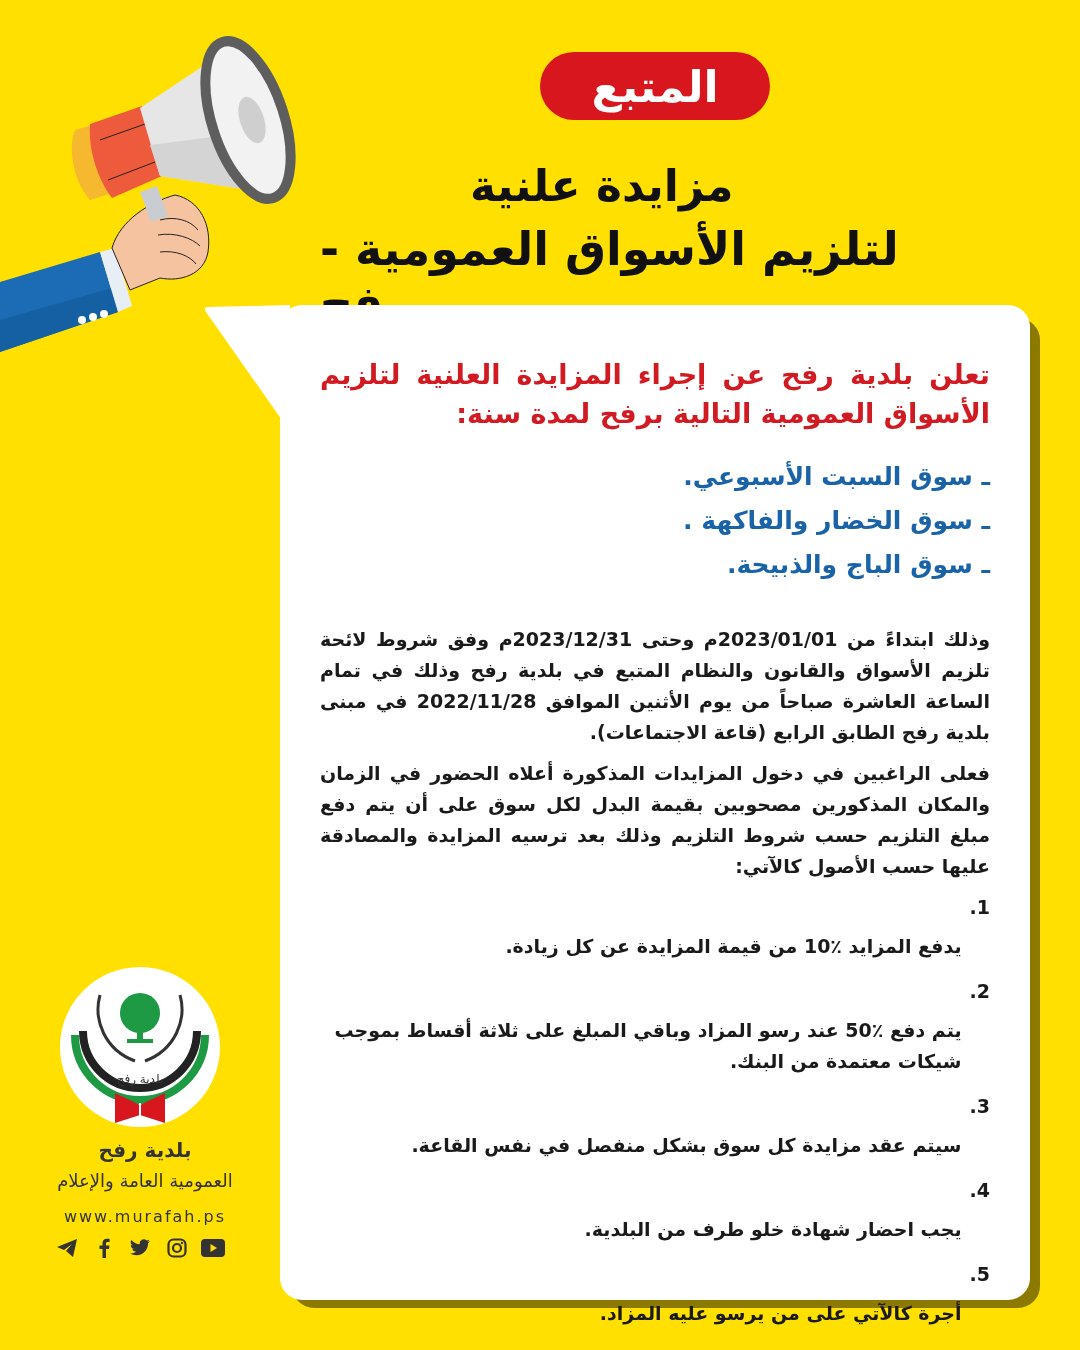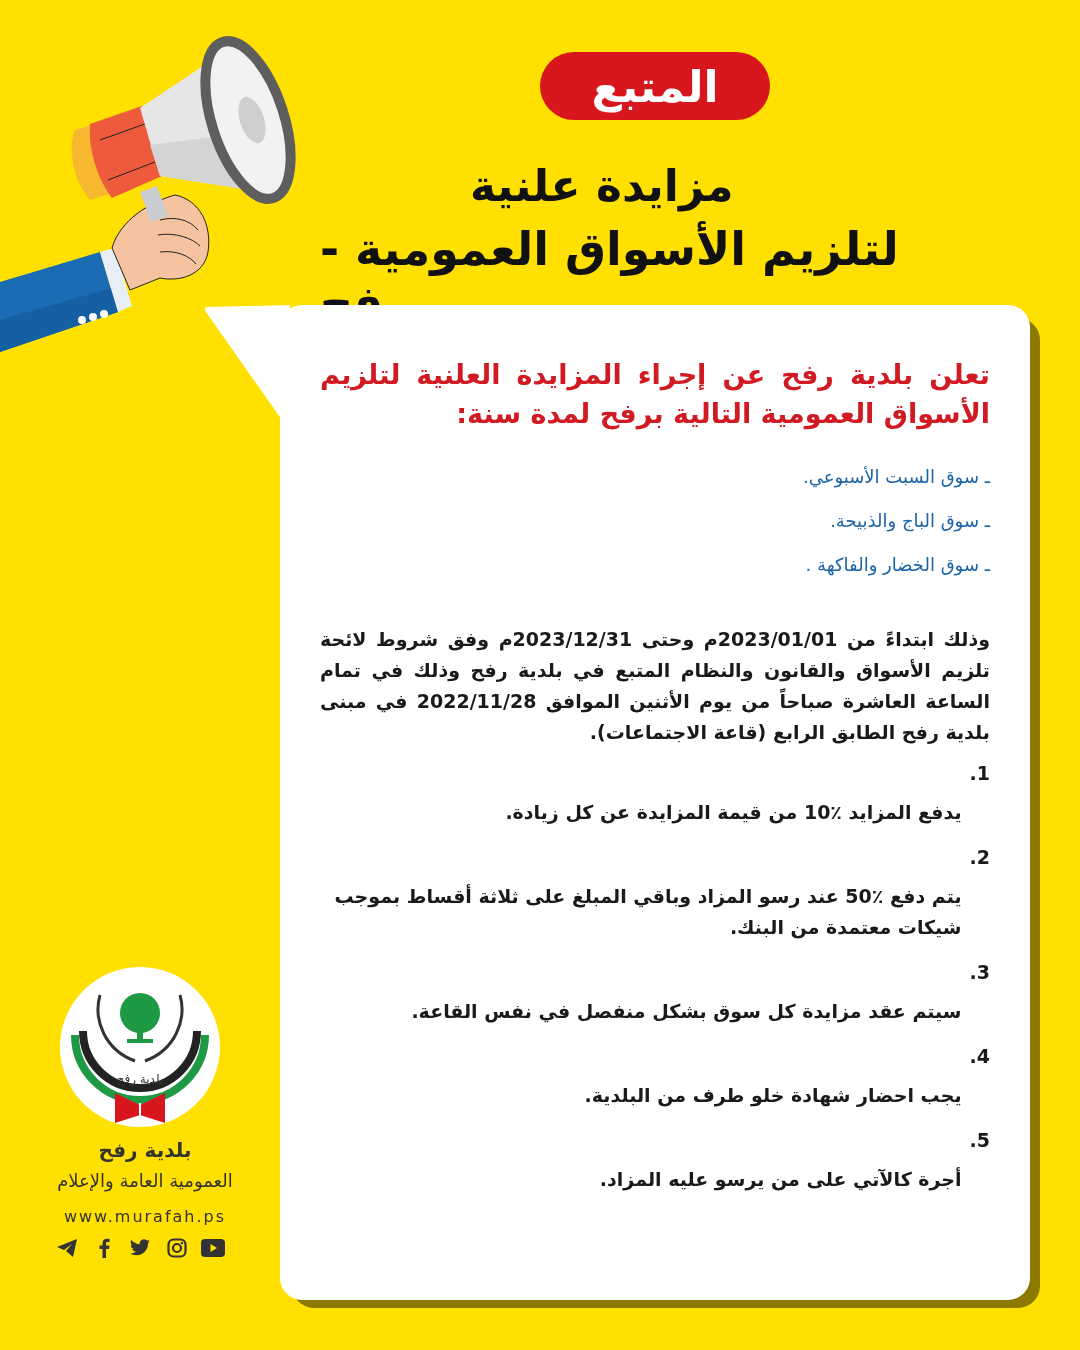--- a/index.html
+++ b/index.html
@@ -42,21 +42,21 @@
   .card-content {
     position: absolute; left: 320px; top: 355px; width: 670px;
     direction: rtl; text-align: right;
   }
   .intro {
     color: #D11A22; font-weight: bold; font-size: 27px; line-height: 39px;
     text-align: justify;
   }
   .markets { margin-top: 22px; list-style: none; }
   .markets li {
-    color: #1B63A8; font-size: 18px; line-height: 44px; font-weight: normal;
+    color: #1B63A8; font-size: 25px; line-height: 44px; font-weight: bold;
   }
   .para {
     color: #1a1a1a; font-size: 19px; line-height: 31px; font-weight: bold;
     text-align: justify;
   }
   .para.p1 { margin-top: 37px; }
   .para.p2 { margin-top: 10px; }
   .conds { list-style: none; margin-top: 10px; }
   .conds li {
     color: #1a1a1a; font-size: 19px; line-height: 31px; font-weight: bold;
@@ -119,24 +119,25 @@
 <div class="card-shadow"></div>
 <div class="card"></div>
 <svg class="tail" viewBox="0 0 90 120">
   <path d="M8 2 Q3 2 6 7 L84 118 L90 118 L90 0 Z" fill="#fff"></path>
 </svg>
 
 <div class="card-content">
   <p class="intro">تعلن بلدية رفح عن إجراء المزايدة العلنية لتلزيم الأسواق العمومية التالية برفح لمدة سنة:</p>
   <ul class="markets">
     <li>ـ سوق السبت الأسبوعي.</li>
+    <li>ـ سوق الخضار والفاكهة .</li>
     <li>ـ سوق الباج والذبيحة.</li>
-    <li>ـ سوق الخضار والفاكهة .</li>
   </ul>
   <p class="para p1">وذلك ابتداءً من 2023/01/01م وحتى 2023/12/31م وفق شروط لائحة تلزيم الأسواق والقانون والنظام المتبع في بلدية رفح وذلك في تمام الساعة العاشرة صباحاً من يوم الأثنين الموافق 2022/11/28 في مبنى بلدية رفح الطابق الرابع (قاعة الاجتماعات).</p>
+  <p class="para p2">فعلى الراغبين في دخول المزايدات المذكورة أعلاه الحضور في الزمان والمكان المذكورين مصحوبين بقيمة البدل لكل سوق على أن يتم دفع مبلغ التلزيم حسب شروط التلزيم وذلك بعد ترسيه المزايدة والمصادقة عليها حسب الأصول كالآتي:</p>
   <ol class="conds">
     <li>
         <span class="num">1.</span>
         <span class="txt">يدفع المزايد ٪10 من قيمة المزايدة عن كل زيادة.</span>
       </li>
     <li>
         <span class="num">2.</span>
         <span class="txt">يتم دفع ٪50 عند رسو المزاد وباقي المبلغ على ثلاثة أقساط بموجب شيكات معتمدة من البنك.</span>
       </li>
     <li>

